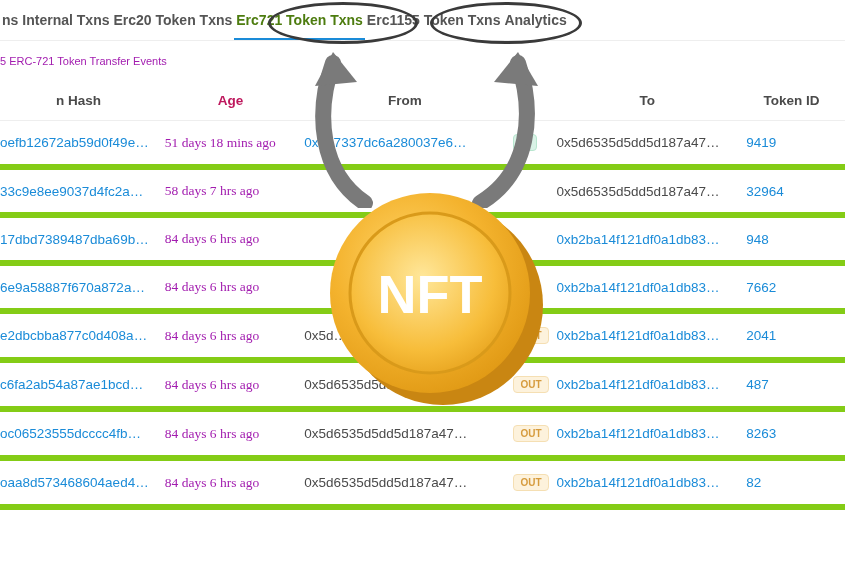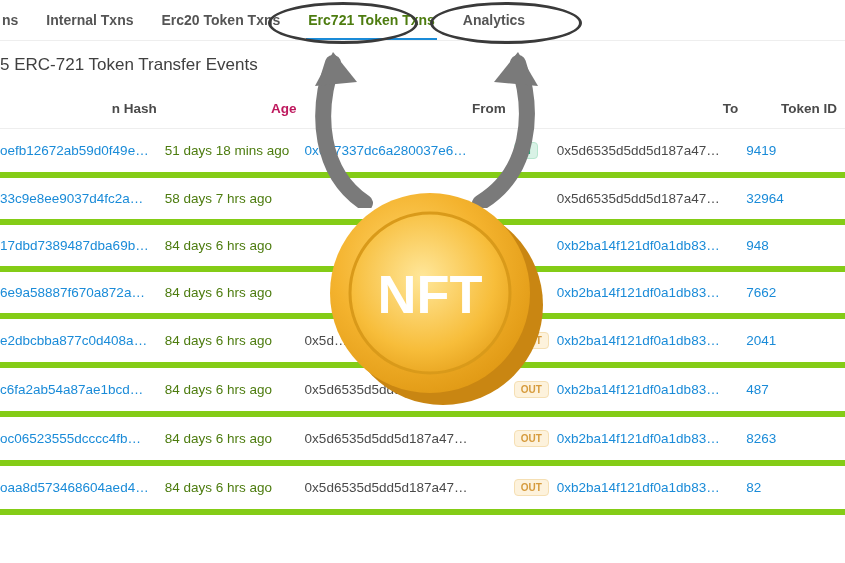--- a/index.html
+++ b/index.html
@@ -7,65 +7,64 @@
       font-family: -apple-system, BlinkMacSystemFont, "Segoe UI", Helvetica, Arial, sans-serif;
       background: #fff;
       width: 845px;
       height: 563px;
       overflow: hidden;
       position: relative;
       color: #4a4a4a;
     }
     .tabs {
       display: flex;
-      gap: 24px;
       padding: 8px 0 0 0;
       font-size: 14px;
       font-weight: 600;
       color: #555;
       border-bottom: 1px solid #eee;
     }
     .tab {
       padding: 4px 2px 10px 2px;
       cursor: pointer;
       white-space: nowrap;
     }
     .tab.active {
       color: #4d7c0f;
       border-bottom: 2px solid #1a8bd8;
     }
     .subheader {
       padding: 14px 0 14px 0;
-      font-size: 17px;
-      color: #404040;
+      font-size: 11px;
+      color: #a21caf;
     }
     table {
       width: 100%;
       border-collapse: collapse;
       font-size: 13.5px;
     }
     thead th {
-      text-align: right;
+      text-align: center;
       font-weight: 600;
       color: #4a4a4a;
       padding: 12px 8px 12px 0;
       border-bottom: 1px solid #eee;
     }
     thead th.sortable { color: #be185d; }
     tbody td {
       padding: 13px 8px 13px 0;
       border-bottom: 6px solid #84cc16;
       white-space: nowrap;
       overflow: hidden;
       text-overflow: ellipsis;
       vertical-align: middle;
     }
     .link { color: #1a8bd8; cursor: pointer; }
     .addr { max-width: 170px; }
-    .age { color: #4d7c0f; }
+    .age { color: #a21caf; font-family: Liberation Serif, serif; }
     .badge {
       display: inline-block;
       font-size: 10px;
       font-weight: 700;
       padding: 2px 6px;
       border-radius: 4px;
       text-align: center;
     }
     .badge.in { background: #d9f2e6; color: #2aa775; border: 1px solid #b8e6cf; }
     .badge.out { background: #fdf2dc; color: #d69b3d; border: 1px solid #f5dfb3; }
@@ -93,20 +92,21 @@
     }
   </style>
 </head>
 <body>
 
 <div class="tabs" id="tabs-bar">
     <div class="tab">ns</div>
     <div class="tab">Internal Txns</div>
     <div class="tab">Erc20 Token Txns</div>
     <div class="tab active">Erc721 Token Txns</div>
+    <div class="tab">Erc1155 Token Txns</div>
     <div class="tab">Analytics</div>
   </div>
 
 <div class="subheader">5 ERC-721 Token Transfer Events</div>
 
 <table>
   <colgroup>
     <col class="col-hash">
       <col class="col-age">
       <col class="col-from">

